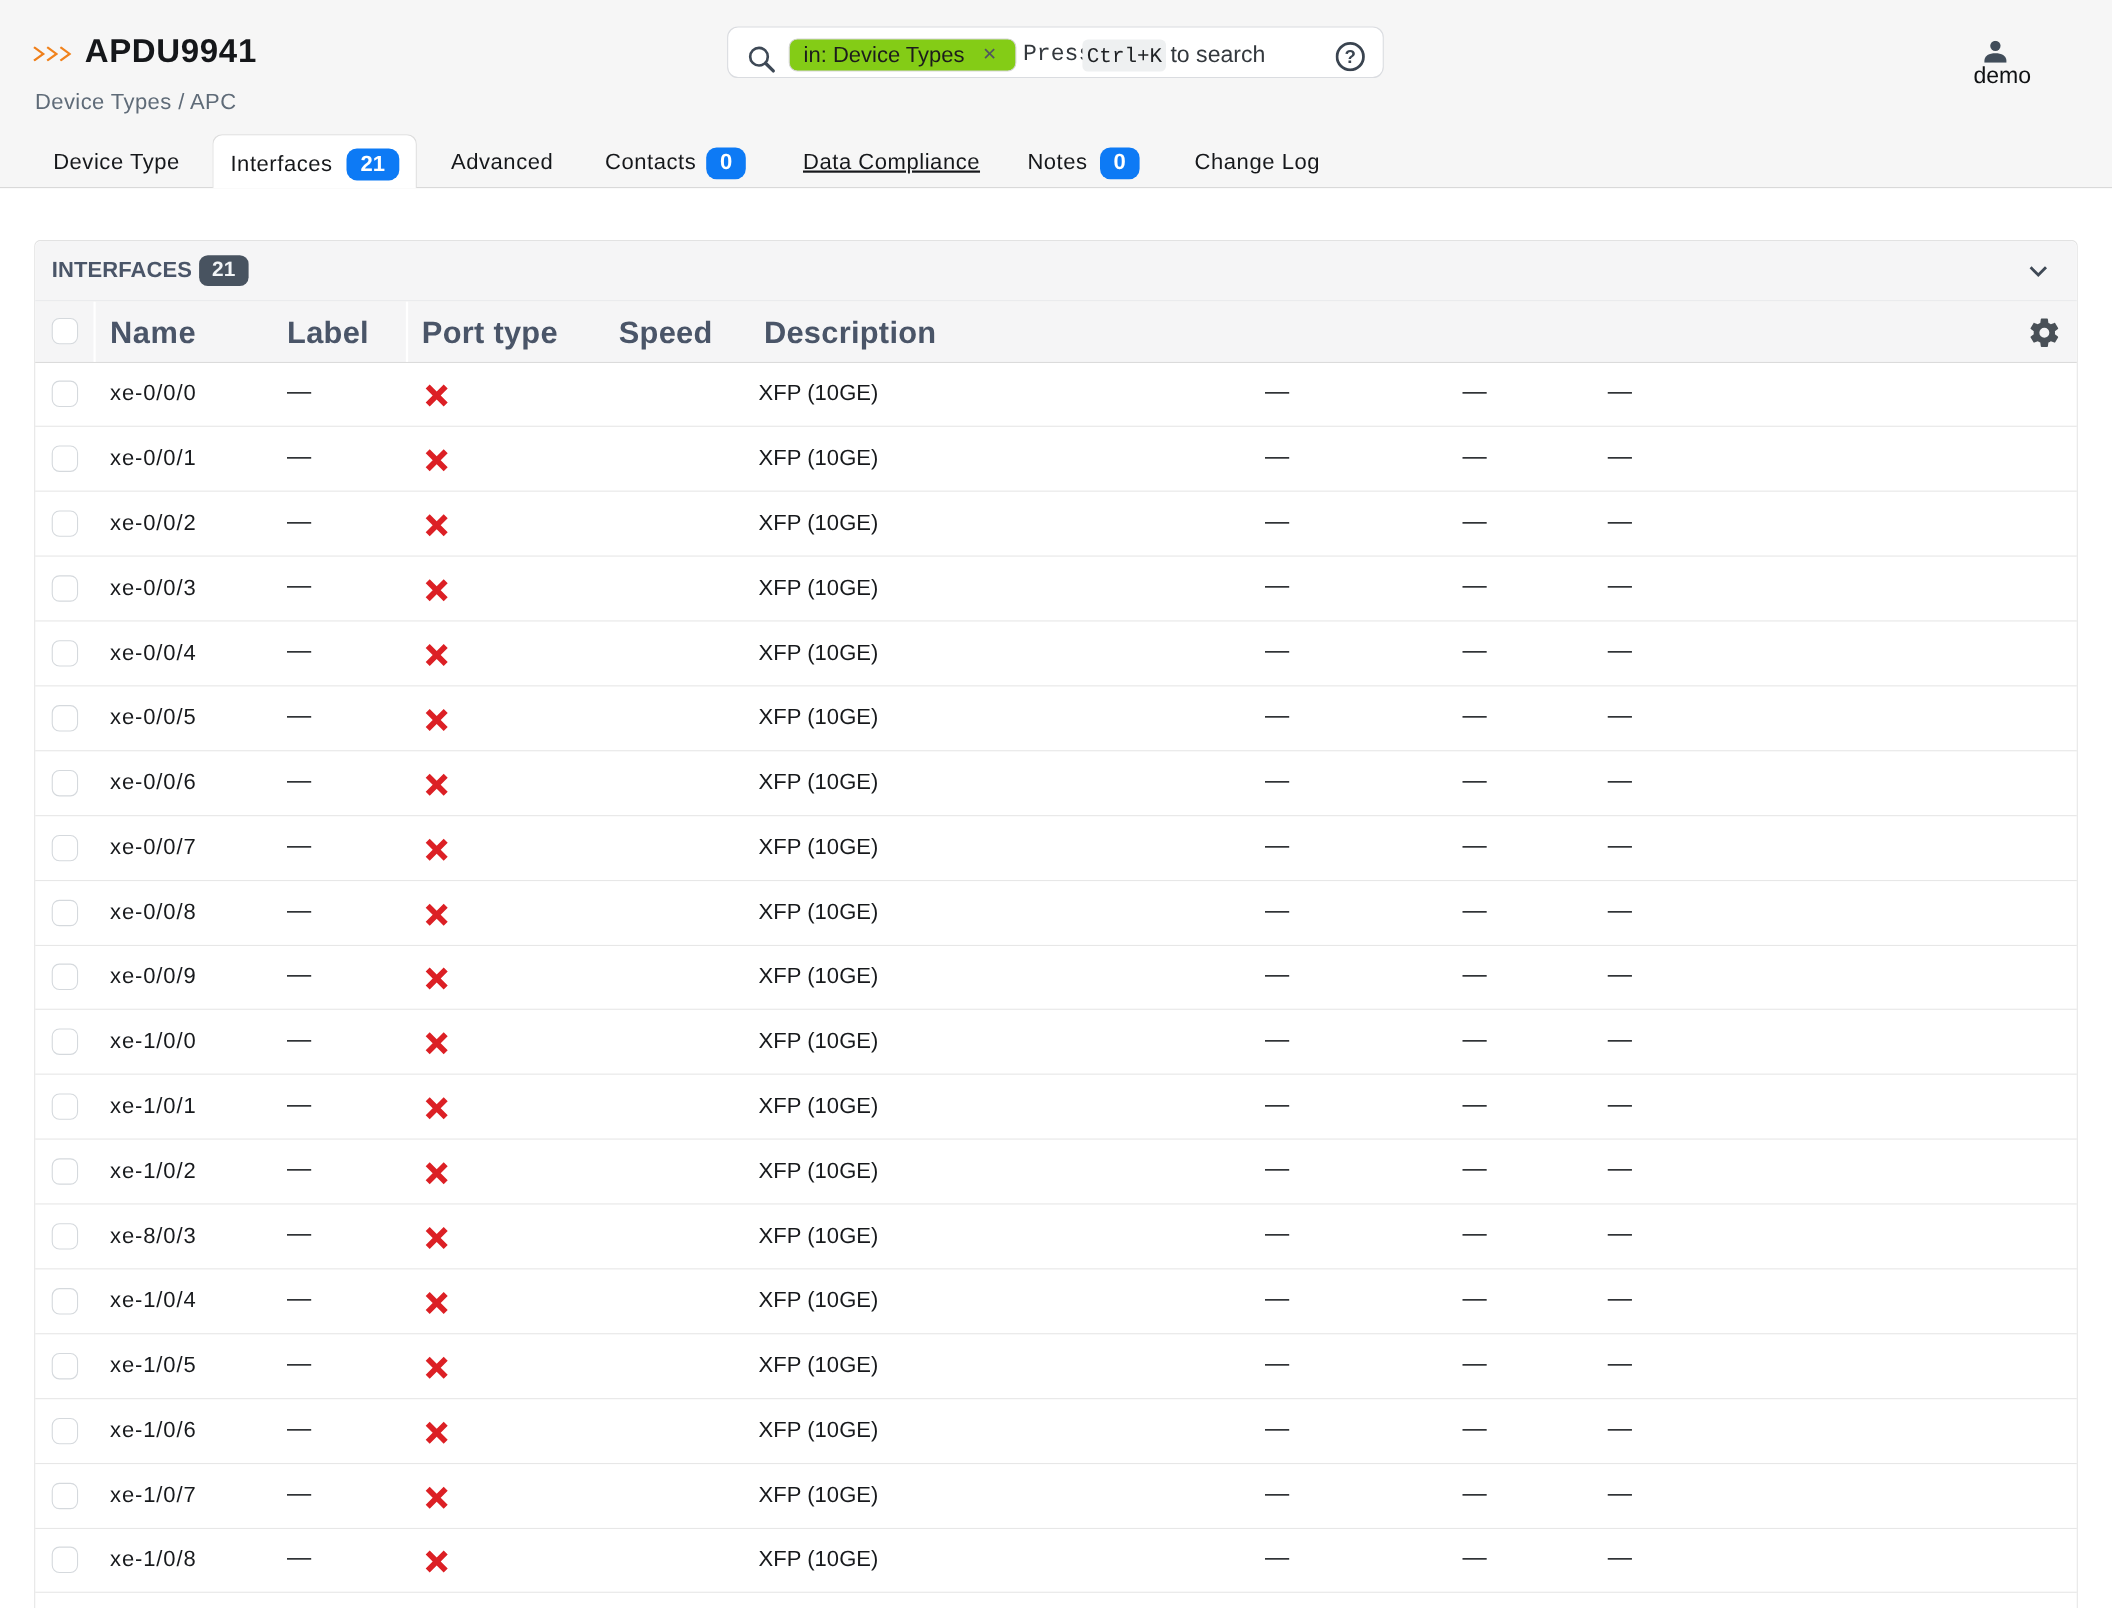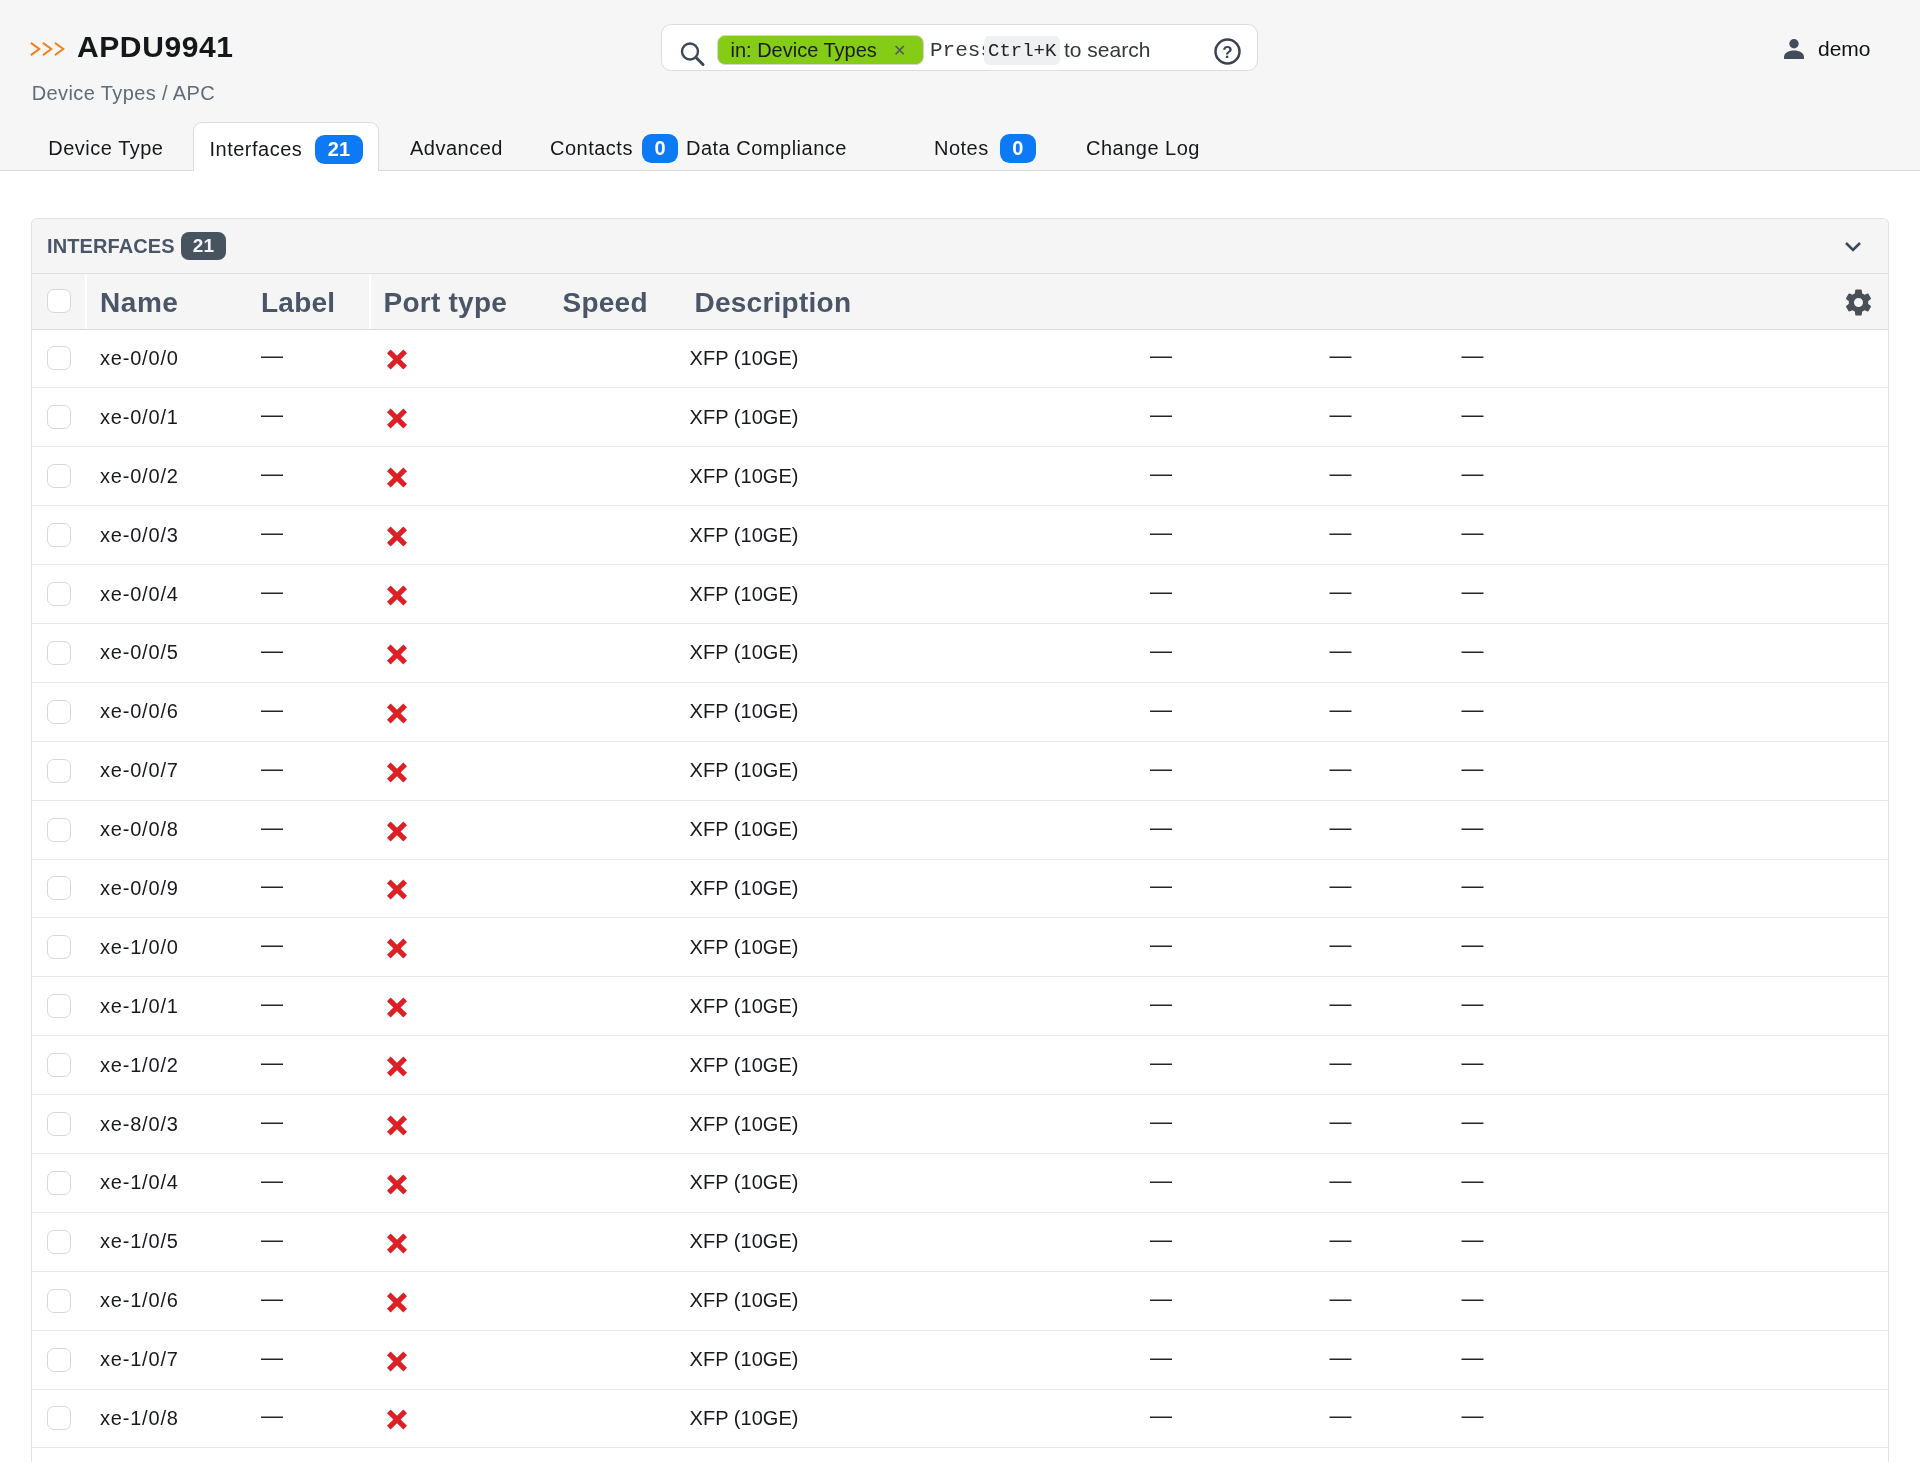--- a/index.html
+++ b/index.html
@@ -20,21 +20,21 @@
 .chip { position:absolute; left:716.5px; top:35px; height:30px; border:1px solid #d5d5d5; border-radius:8px;
   display:flex; align-items:center; padding:0 17px 0 13px; font-size:20px; color:#1c1c1c; background:#84cc16;}
 .chip .x { margin-left:16px; color:#51575f; font-size:16px; line-height:1; transform:translateY(0.5px);}
 .press { position:absolute; left:930px; top:50px; transform:translateY(-50%); font-size:21px; color:#33383d;font-family:Liberation Mono, monospace;}
 .kbd { position:absolute; left:984px; top:36px; height:29px; background:#eef0f1; border-radius:5px;
   font-family:"Liberation Mono", monospace; font-size:19px; color:#202326; display:flex; align-items:center; padding:0 4px;}
 .tosearch { position:absolute; left:1064px; top:50px; transform:translateY(-50%); font-size:21px; color:#33383d;}
 .helpc { position:absolute; left:1214px; top:38px; }
 
 
-.user { position:absolute; left:1782px; top:37px; display:flex; align-items:center; }
+.user { position:absolute; left:1782px; top:37px; display:flex; align-items:center;flex-direction:column; }
 .user .nm { margin-left:12px; font-size:21px; color:#101214; }
 
 
 .tabs { position:absolute; left:0; bottom:0; width:100%; height:50px; }
 .tab { position:absolute; top:0; height:50px; display:flex; align-items:center; padding:4px 16px 0;
   font-size:20px; color:#16181b; letter-spacing:0.5px; }
 .tab.active { background:#fff; border:1px solid #dcdcdc; border-bottom:none; border-radius:9px 9px 0 0; z-index:2; top:1.3px; height:48.7px;}
 .badge { display:inline-flex; align-items:center; justify-content:center; background:#0d7af5; color:#fff;
   font-size:20px; font-weight:700; border-radius:9.5px; height:29px; padding:0 12.5px; margin-left:9px; letter-spacing:0;}
 
@@ -102,21 +102,21 @@
         <path fill="#414d5a" d="M2 20 v-1.8 c0-4.6 4.4-6.8 10-6.8 s10 2.2 10 6.8 V20 Z"></path>
       </svg>
     <span class="nm">demo</span>
   </div>
 
   <div class="tabs">
     <div class="tab" style="left:32.3px;">Device Type</div>
     <div class="tab active" style="left:192.5px; width:186.5px;">Interfaces<span class="badge" style="margin-left:13px;">21</span></div>
     <div class="tab" style="left:394px;">Advanced</div>
     <div class="tab" style="left:534px;">Contacts<span class="badge">0</span></div>
-    <div class="tab" style="left:670px;">Data Compliance</div>
+    <div class="tab" style="left:714px;text-decoration:underline;">Data Compliance</div>
     <div class="tab" style="left:918px;">Notes<span class="badge" style="margin-left:11px;">0</span></div>
     <div class="tab" style="left:1070px;">Change Log</div>
   </div>
 </div>
 
 <div class="card">
   <div class="cardhead">
     <span class="t">INTERFACES</span>
       <span class="cntbadge">21</span>
     <svg class="chevdn" width="18" height="12" viewBox="0 0 18 12" fill="none">

